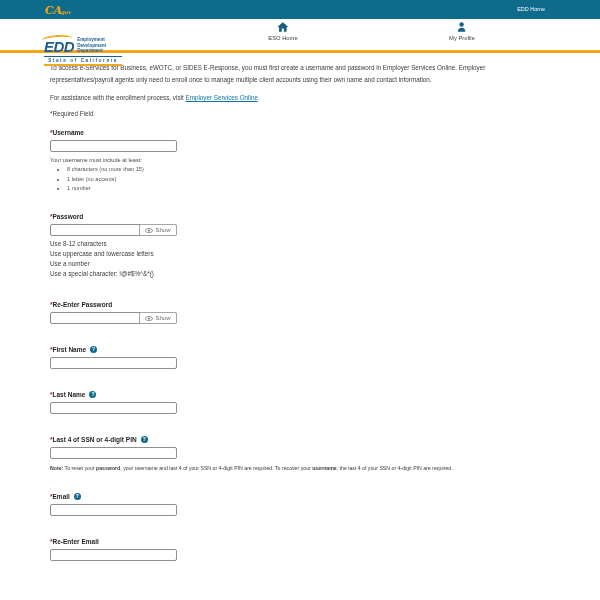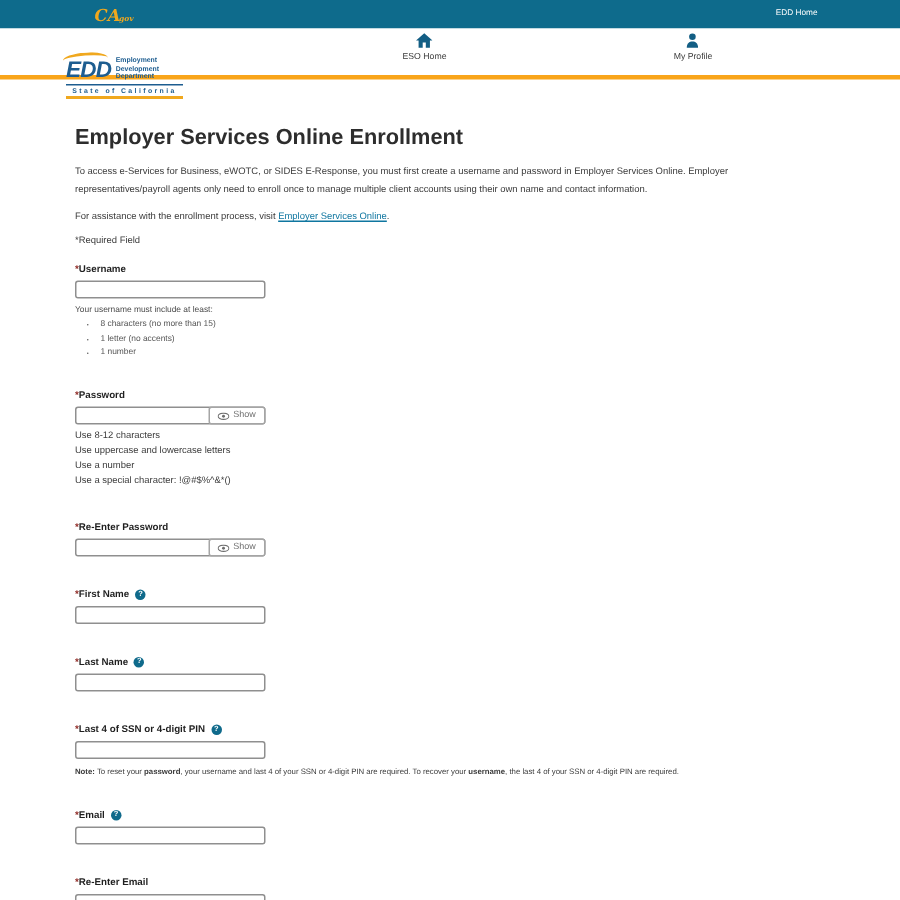--- a/index.html
+++ b/index.html
@@ -3,21 +3,21 @@
 <meta charset="utf-8">
 <style>
   * { margin: 0; padding: 0; box-sizing: border-box; }
   html, body { width: 600px; height: 600px; overflow: hidden; background: #fff;
     font-family: "Liberation Sans", sans-serif; }
 
   
   .topbar { position: relative; height: 19px; background: #0e6b8c; }
   .cagov { position: absolute; left: 45px; top: 1px; color: #f0a81e;
     font-family: "DejaVu Serif", serif; font-style: italic; line-height: 1; }
-  .cagov .ca { font-size: 11px; font-weight: 700; margin-left: 18px; }
+  .cagov .ca { font-size: 11px; font-weight: 700; }
   .cagov .gov { font-size: 5px; font-weight: 700; margin-left: -1px; }
   .edd-home-link { position: absolute; right: 55px; top: 6px; color: #ffffff;
     font-size: 5.5px; text-decoration: none; }
 
   
   .header { position: relative; height: 31px; background: #fff; }
   .edd-logo { position: absolute; left: 44px; top: 2px; width: 78px; margin-top: 16px; }
   .edd-top { display: flex; align-items: flex-end; gap: 3px; }
   .edd-acronym { position: relative; font-size: 15px; font-weight: 800;
     font-style: italic; color: #1d5d90; line-height: 1; letter-spacing: -0.5px; }
@@ -104,21 +104,20 @@
       <circle cx="8" cy="3.4" r="3.2" fill="#135e84"></circle>
       <path d="M2.5 14 C2.5 9.8 5 8 8 8 C11 8 13.5 9.8 13.5 14 Z" fill="#135e84"></path>
     </svg>
     <span class="nav-label">My Profile</span>
   </div>
 </div>
 
 <div class="gold-rule"></div>
 
 <div class="content">
-  <h1 class="page-title">Employer Services Online Enrollment</h1>
 
   <p class="intro">To access e-Services for Business, eWOTC, or SIDES E-Response, you must first create a username and password in Employer Services Online. Employer representatives/payroll agents only need to enroll once to manage multiple client accounts using their own name and contact information.</p>
 
   <p class="assist"><span>For assistance with the enrollment process, visit </span><a>Employer Services Online</a><span>.</span></p>
 
   <p class="required-note">*Required Field</p>
 
   <div class="group first">
     <div class="field-label"><span class="req">*</span><span>Username</span></div>
     <input class="txt" type="text" style="">

